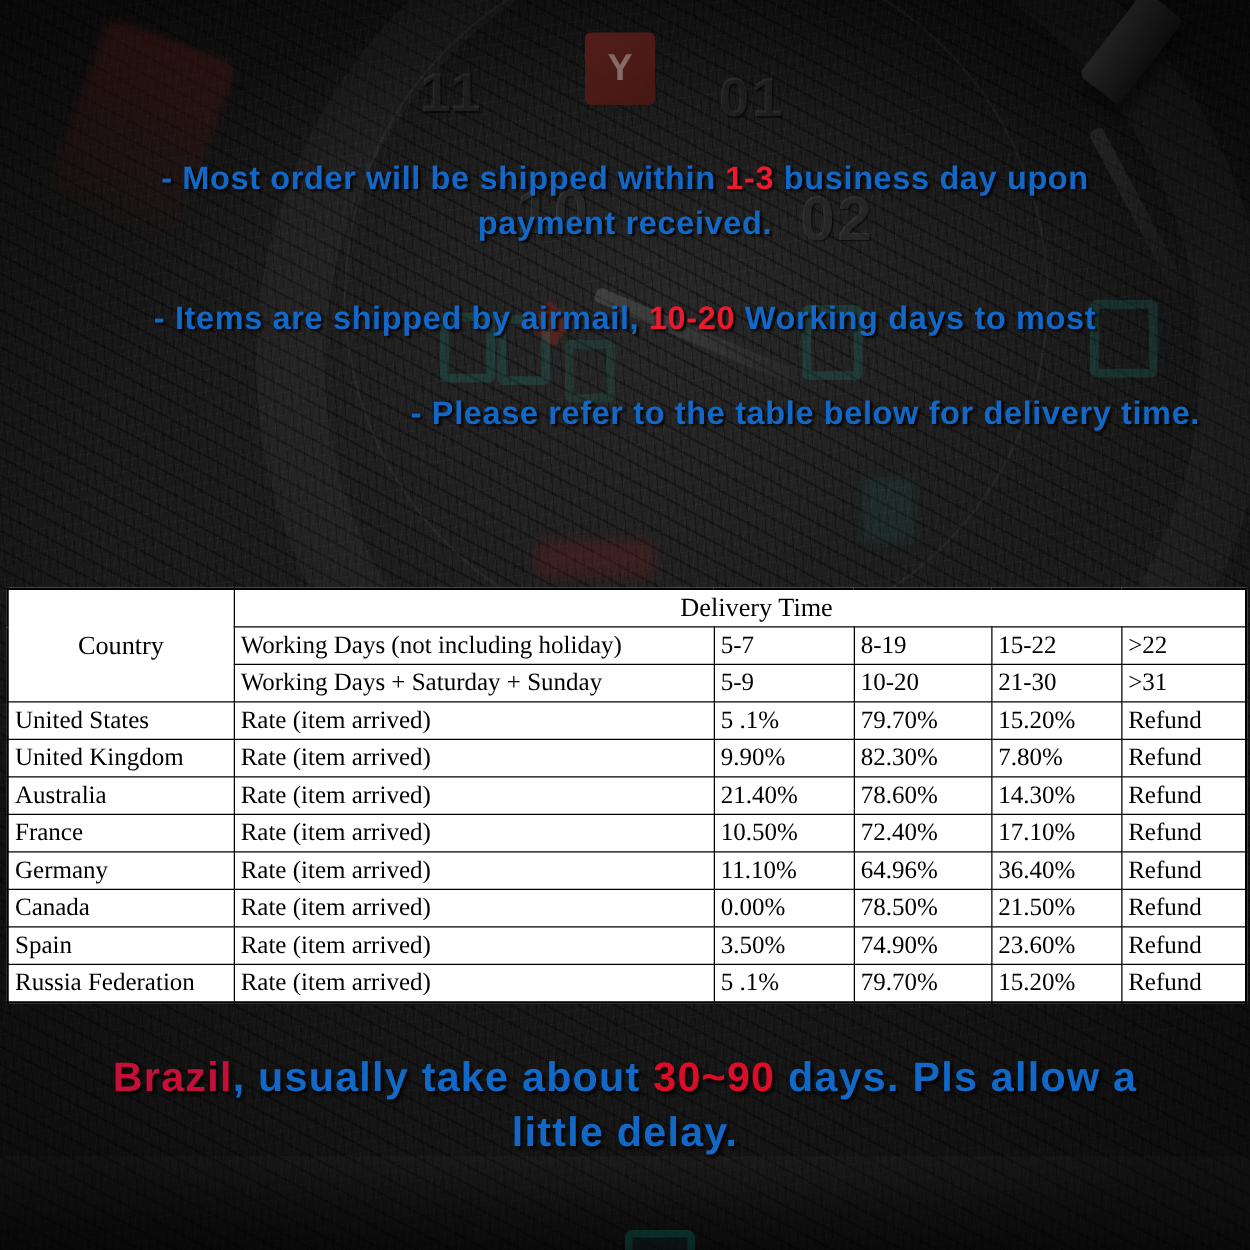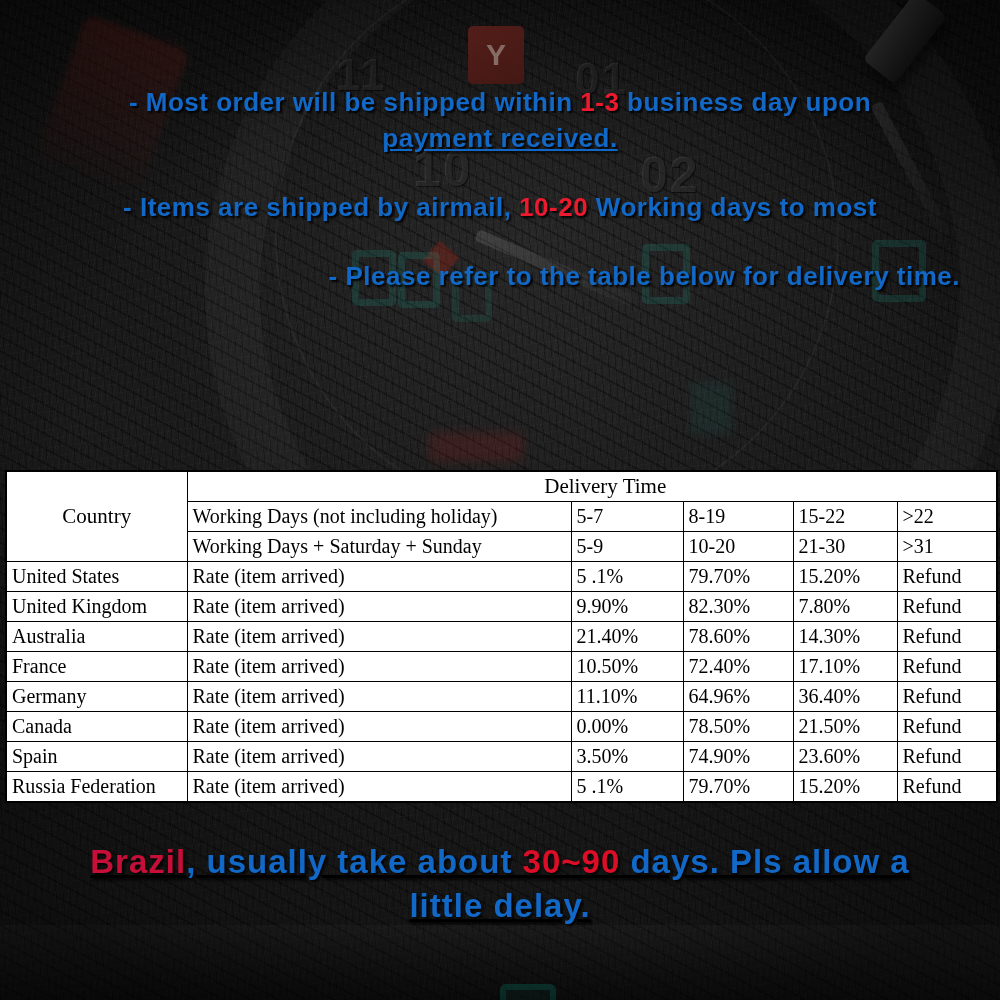--- a/index.html
+++ b/index.html
@@ -64,38 +64,38 @@
   .seg-bottom { position:absolute; left:500px; top:984px; width:44px; height:26px;
     border:6px solid rgba(25,195,165,0.35); border-radius:6px; background:rgba(20,90,78,0.3); }
   .redblob { position:absolute; left:428px; top:432px; width:96px; height:30px;
     background:rgba(150,30,30,0.22); filter:blur(5px); border-radius:8px; }
   .tealblob { position:absolute; left:690px; top:382px; width:42px; height:52px;
     background:rgba(25,160,140,0.10); filter:blur(4px); }
 
   
   .notes { position:absolute; left:40px; right:40px; top:84px; z-index:5;
     font-weight:bold; font-size:26px; line-height:36px; letter-spacing:.5px; }
-  .note { margin-bottom:33px; text-shadow:2px 2px 2px rgba(0,0,0,0.9); }
+  .note { margin-bottom:33px; text-shadow:2px 2px 2px rgba(0,0,0,0.9);margin-top:40px; }
   .note .line { text-align:center; white-space:nowrap; }
   .notes .note:last-child .line { text-align:right; padding-left:18px; }
 
   
   .dtable { position:absolute; left:5px; top:470px; width:991px; z-index:5;
     border-collapse:collapse; table-layout:fixed; background:#fff;
     font-family:"Liberation Serif", serif; font-size:20px; color:#000;
     border:2px solid #000; }
   .dtable td { border:1px solid #000; height:29px; padding:0 5px;
     overflow:hidden; white-space:nowrap; vertical-align:middle; text-align:left; }
   .dtable .c-country { text-align:center; font-size:21px;margin-top:20px; }
   .dtable .c-dt { text-align:center; font-size:21px;padding-left:32px; }
 
   
   .brazil { position:absolute; left:40px; right:40px; top:840px; z-index:5;
     font-weight:bold; font-size:33px; line-height:44px; letter-spacing:1px;
-    text-shadow:2px 2px 3px rgba(0,0,0,0.9);text-decoration:underline; }
+    text-shadow:2px 2px 3px rgba(0,0,0,0.9); }
   .brazil .line { text-align:center; white-space:nowrap; }
 </style>
 </head>
 <body>
 
 <div class="stage">
 
   <div class="grunge"></div>
   <div class="watch-ring"></div>
   <div class="watch-ring2"></div>
@@ -118,21 +118,21 @@
   <div class="seg seg5"></div>
   <div class="seg-bottom"></div>
   <div class="redblob"></div>
   <div class="tealblob"></div>
   <div class="bottomband"></div>
   <div class="vignette"></div>
 
   <div class="notes">
       <div class="note">
         <div class="line"><span style="color: rgb(18, 104, 198);">- Most order will be shipped within </span><span style="color: rgb(236, 26, 46);">1-3</span><span style="color: rgb(18, 104, 198);"> business day upon</span></div>
-        <div class="line"><span style="color: rgb(18, 104, 198); text-decoration: underline;">payment received.</span></div>
+        <div class="line"><span style="color: rgb(18, 104, 198);">payment received.</span></div>
       </div>
       <div class="note">
         <div class="line"><span style="color: rgb(18, 104, 198);">- Items are shipped by airmail, </span><span style="color: rgb(236, 26, 46);">10-20</span><span style="color: rgb(18, 104, 198);"> Working days to most</span></div>
       </div>
       <div class="note">
         <div class="line"><span style="color: rgb(18, 104, 198);">- Please refer to the table below for delivery time.</span></div>
       </div>
     </div>
 
   <table class="dtable">

